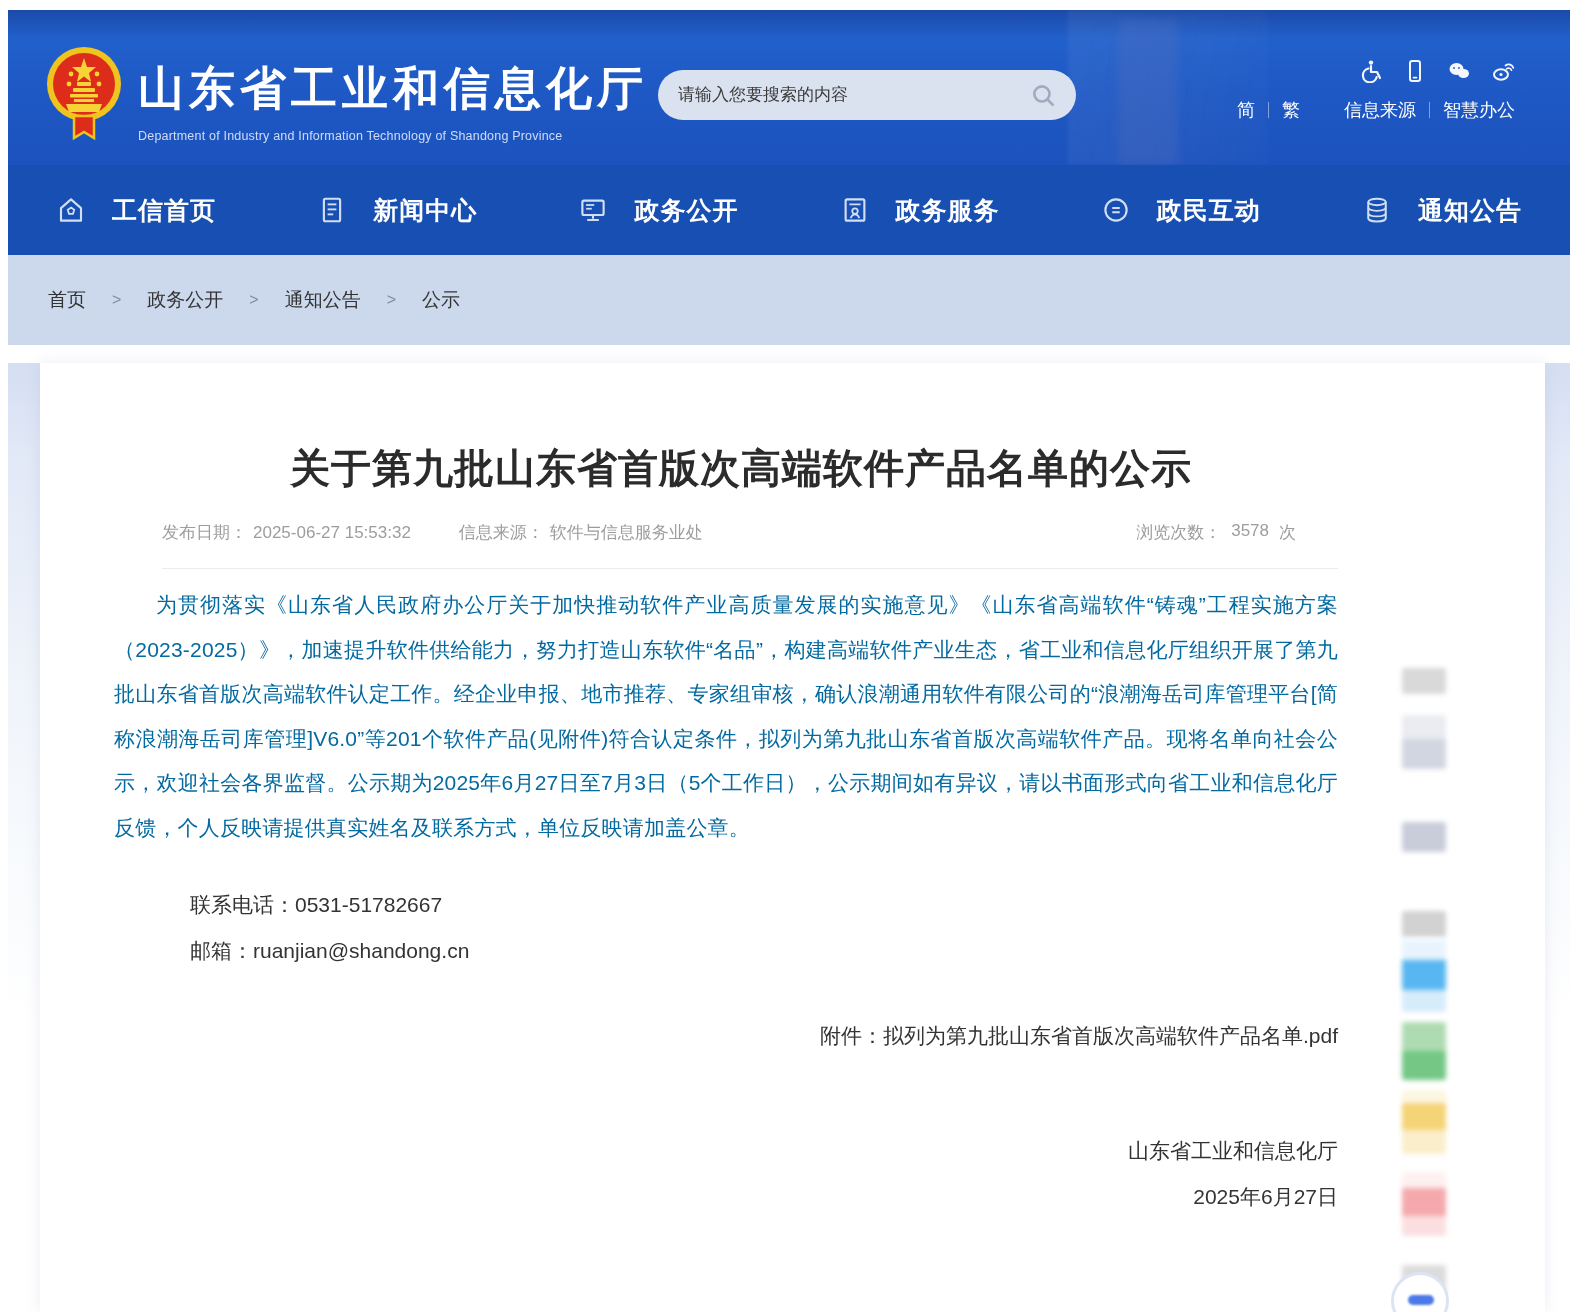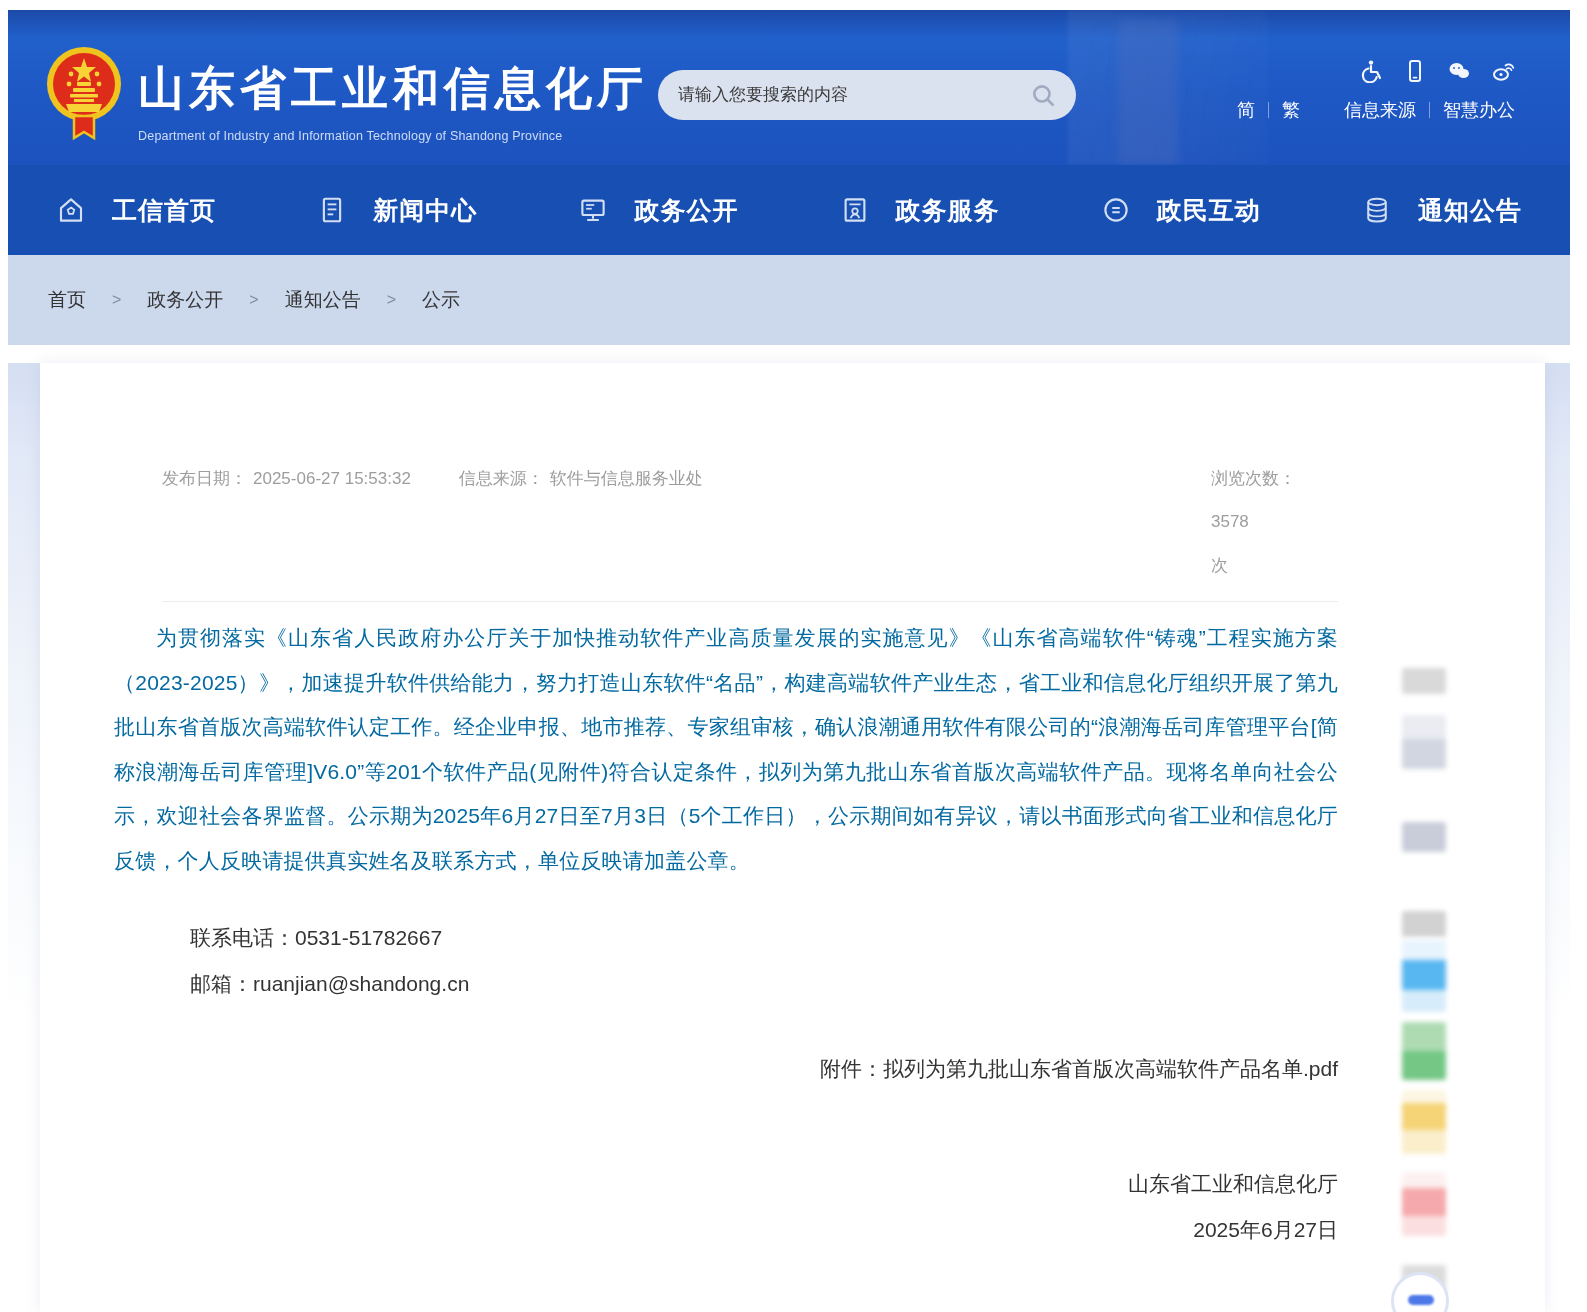--- a/index.html
+++ b/index.html
@@ -54,21 +54,21 @@
   .main-bg{ position:relative; min-height:967px;
     background:linear-gradient(180deg,#d5dff2 0%,#e2e9f7 10%,#f2f6fb 38%,#ffffff 68%); }
   .card{ position:relative; margin:18px 25px 0 32px; background:#ffffff; min-height:949px;
     box-shadow:0 0 14px rgba(110,130,175,0.14); padding:78px 0 40px 0; }
   .article{ width:1224px; margin-left:74px; }
   .art-title{ text-align:center; font-size:40px; font-weight:700; color:#2b2b2b;
     letter-spacing:1px; line-height:1.35; margin-left:30px; }
   .meta-row{ display:flex; margin:26px 0 0 48px; font-size:17px; color:#9d9d9d; }
   .meta-left span{ margin-right:6px; }
   .meta-src{ margin-left:42px; }
-  .meta-views{ margin-left:auto; margin-right:42px; display:flex; gap:22px;flex-direction:column; }
+  .meta-views{ margin-left:auto; margin-right:42px; display:flex; gap:10px; }
   .divider{ border:none; border-top:1px solid #ececec; margin:24px 0 0 48px; }
   .body-para{ margin-top:14px; font-size:21px; color:#0369a1; line-height:44.5px;
     text-align:justify; text-indent:2em; letter-spacing:0.2px; }
   .contact-block{ margin-top:32px; }
   .contact-line{ font-size:21px; color:#333; line-height:46px; margin-left:76px; }
   .attach-line{ margin-top:48px; margin-left:76px; font-size:21px; color:#333;text-align:right; }
   .attach-link{ cursor:pointer; }
   .sign-block{ margin-top:78px; text-align:right; font-size:21px; color:#333; line-height:46px; }
 
   
@@ -226,20 +226,21 @@
     <span class="crumb-sep">&gt;</span>
     <span class="crumb">通知公告</span>
     <span class="crumb-sep">&gt;</span>
     <span class="crumb">公示</span>
   </div>
 
   <div class="main-bg">
     <div class="card">
       <div class="article">
 
+        <h1 class="art-title">关于第九批山东省首版次高端软件产品名单的公示</h1>
 
         <div class="meta-row">
           <div class="meta-left">
             <span>发布日期：</span><span>2025-06-27 15:53:32</span>
           </div>
           <div class="meta-left meta-src">
             <span>信息来源：</span><span>软件与信息服务业处</span>
           </div>
           <div class="meta-views">
             <span>浏览次数：</span>

